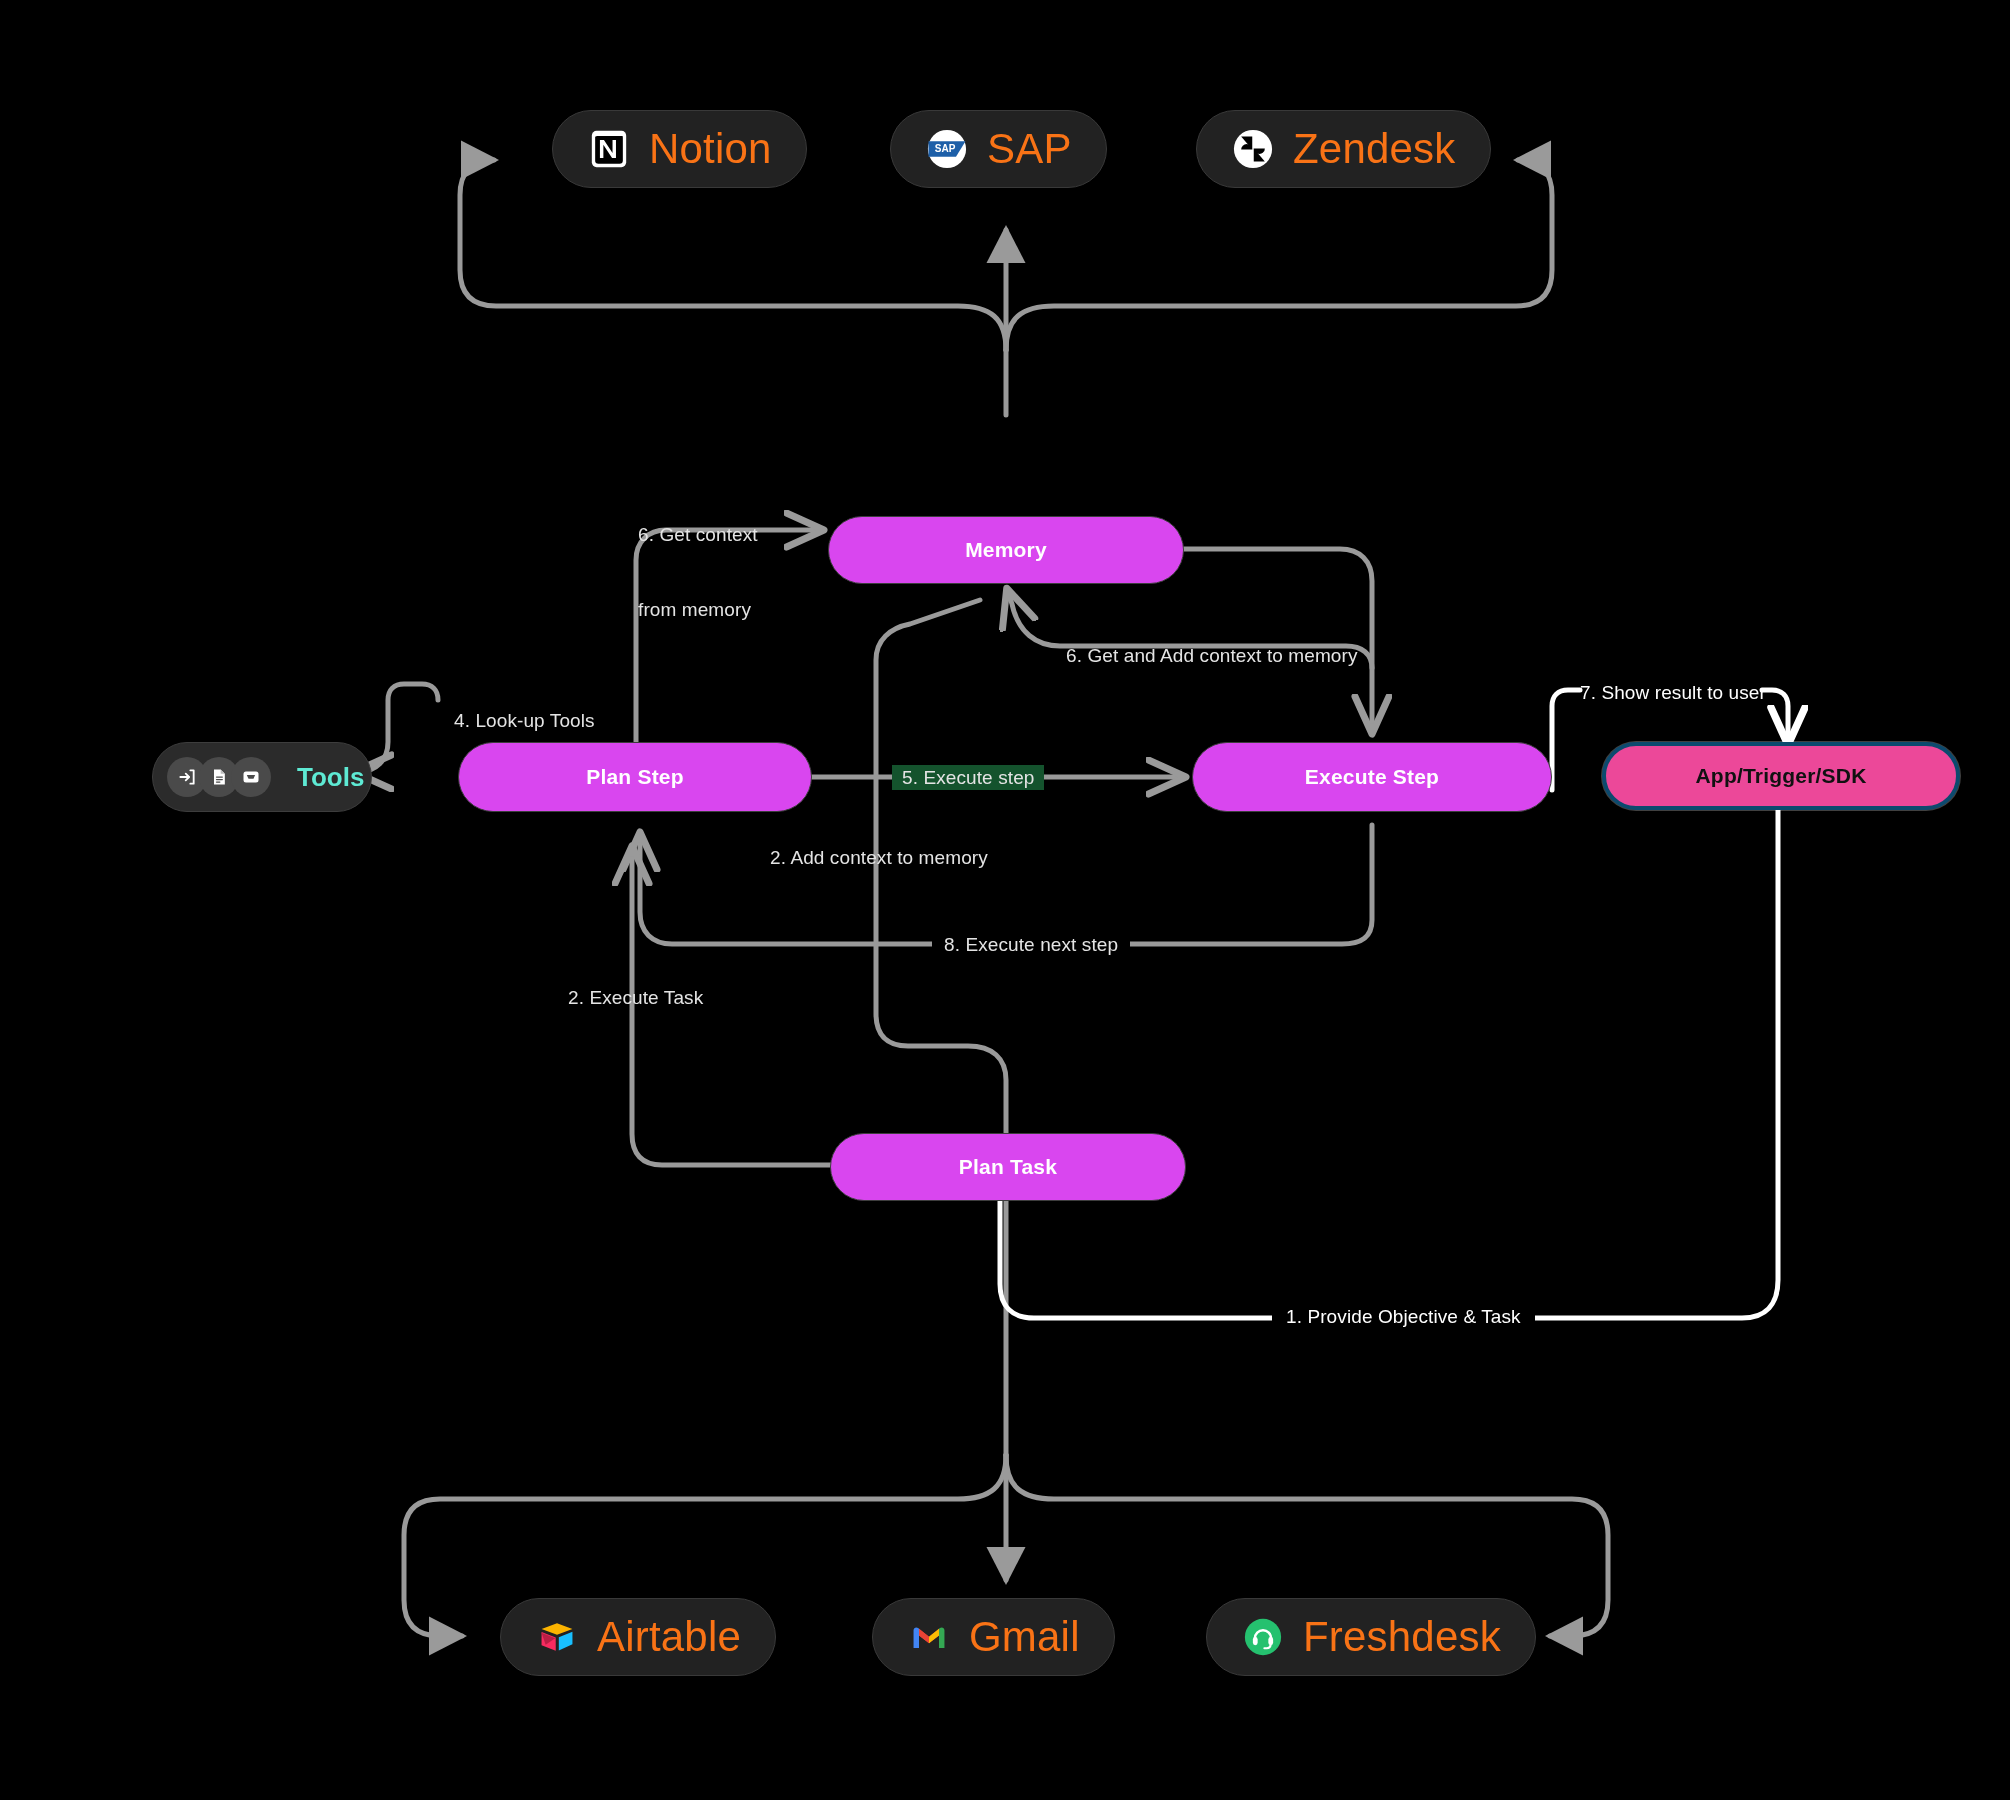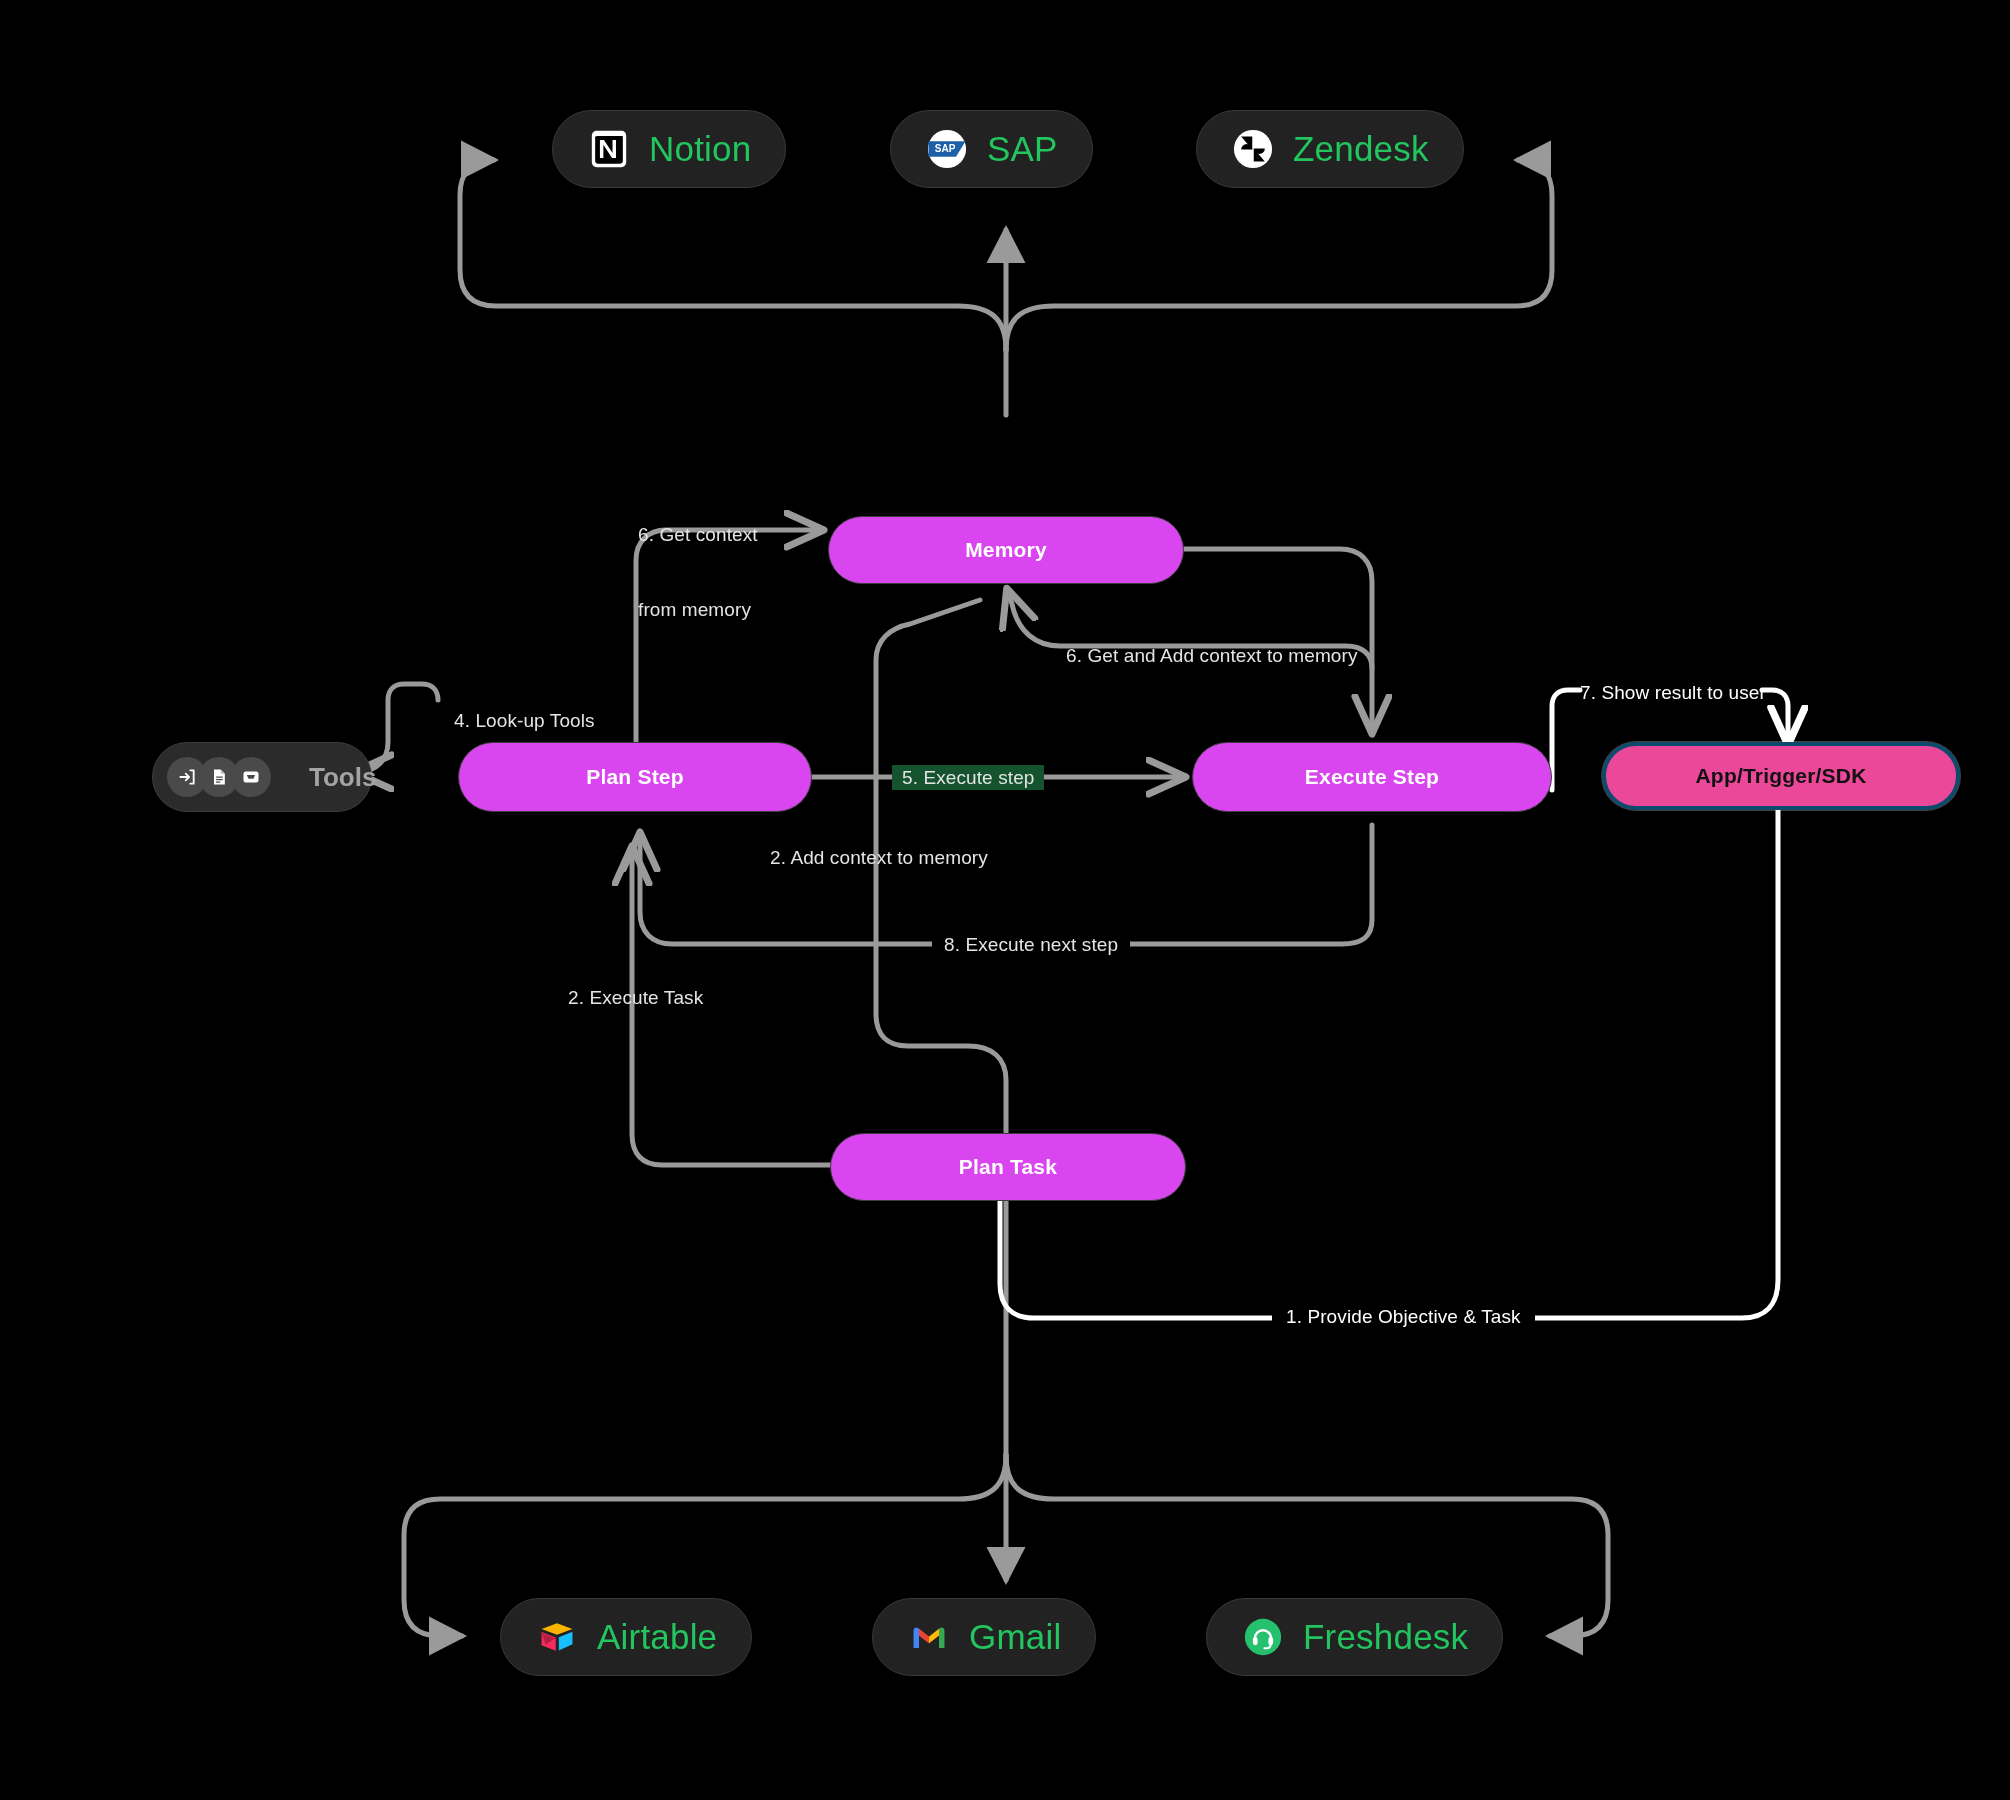--- a/index.html
+++ b/index.html
@@ -55,22 +55,22 @@
     gap: 18px;
     box-sizing: border-box;
     height: 78px;
     padding: 0 34px;
     border-radius: 999px;
     background: #222222;
     border: 1px solid #393939;
     z-index: 5;
   }
   .chip-label {
-    color: #22c55e;
-    font-size: 35px;
+    color: #f97316;
+    font-size: 42px;
     font-weight: 500;
     letter-spacing: .2px;
     white-space: nowrap;
   }
   .chip-icon {
     width: 44px;
     height: 44px;
     flex: 0 0 44px;
     display: flex;
     align-items: center;
@@ -98,22 +98,22 @@
     background: #4a4a4a;
     display: flex;
     align-items: center;
     justify-content: center;
     margin-right: -8px;
   }
   .tool-bubble:last-child { margin-right: 0; }
   .tools-text {
     font-size: 26px;
     font-weight: 600;
-    color: #a3a3a3;
-    margin-left: 22px;
+    color: #5eead4;
+    margin-left: 10px;
     white-space: nowrap;
   }
 
   
   .node.white {
     background: #ec4899;
     border: 4px solid #0c4a6e;
     color: #000000;
     box-shadow: 0 0 0 1px rgba(255,255,255,.25);
   }

